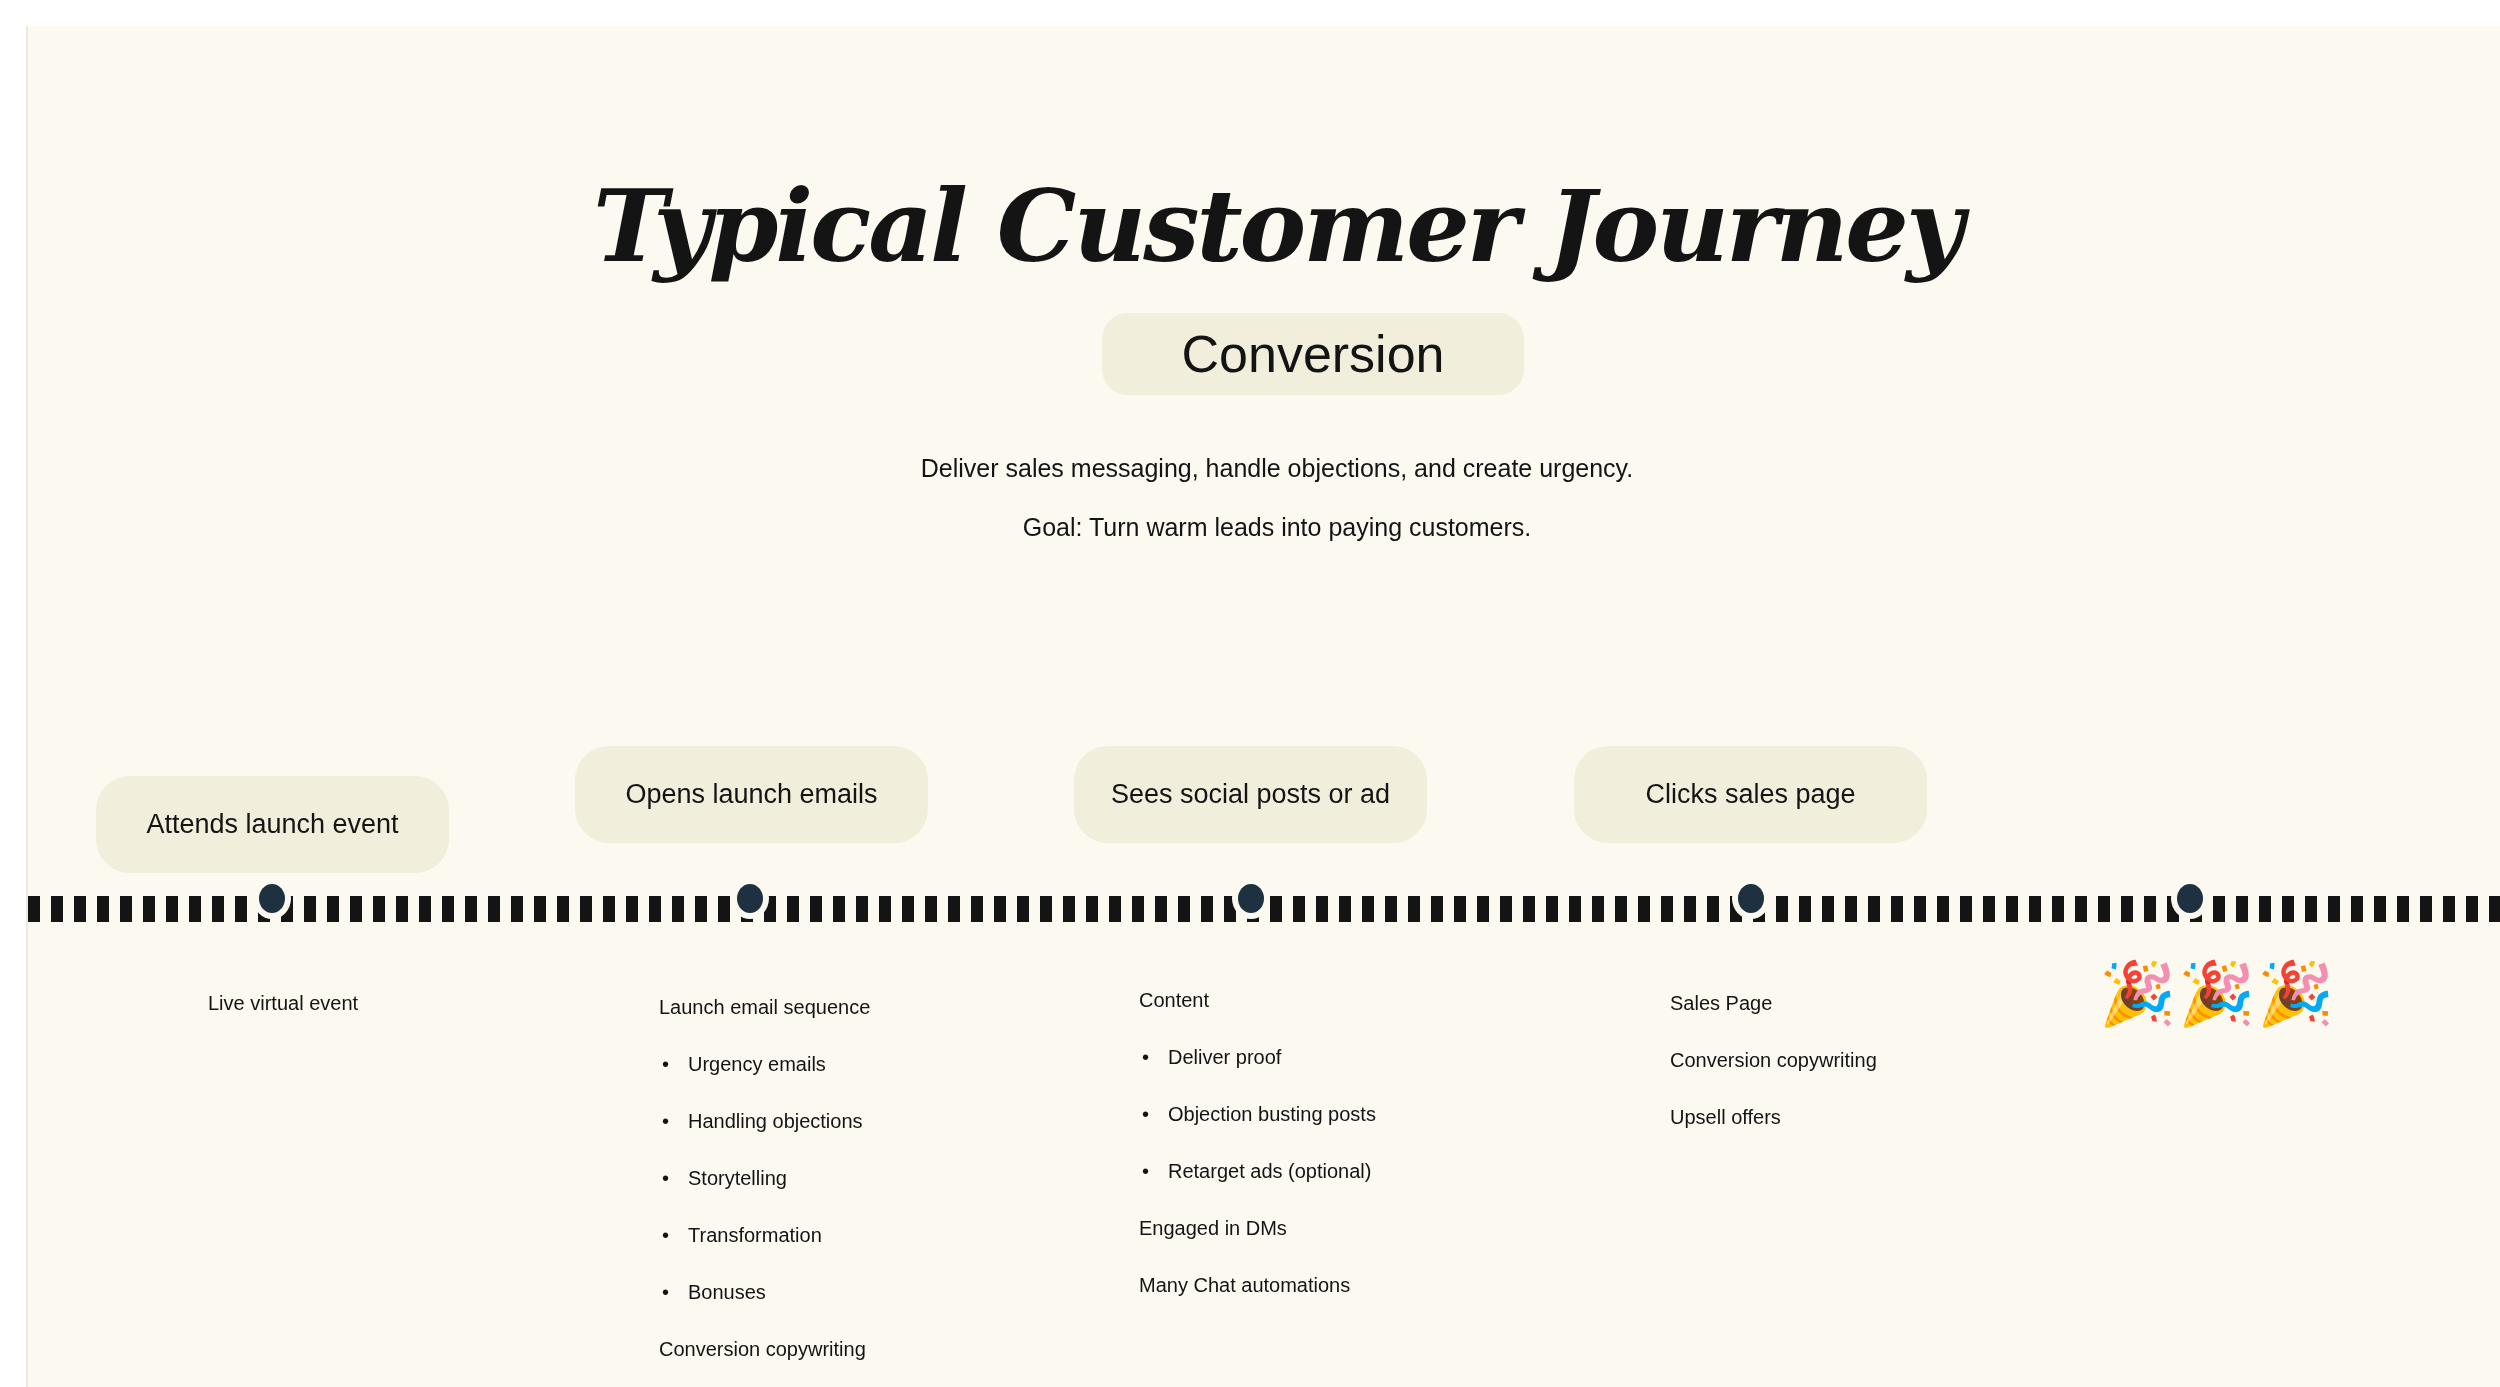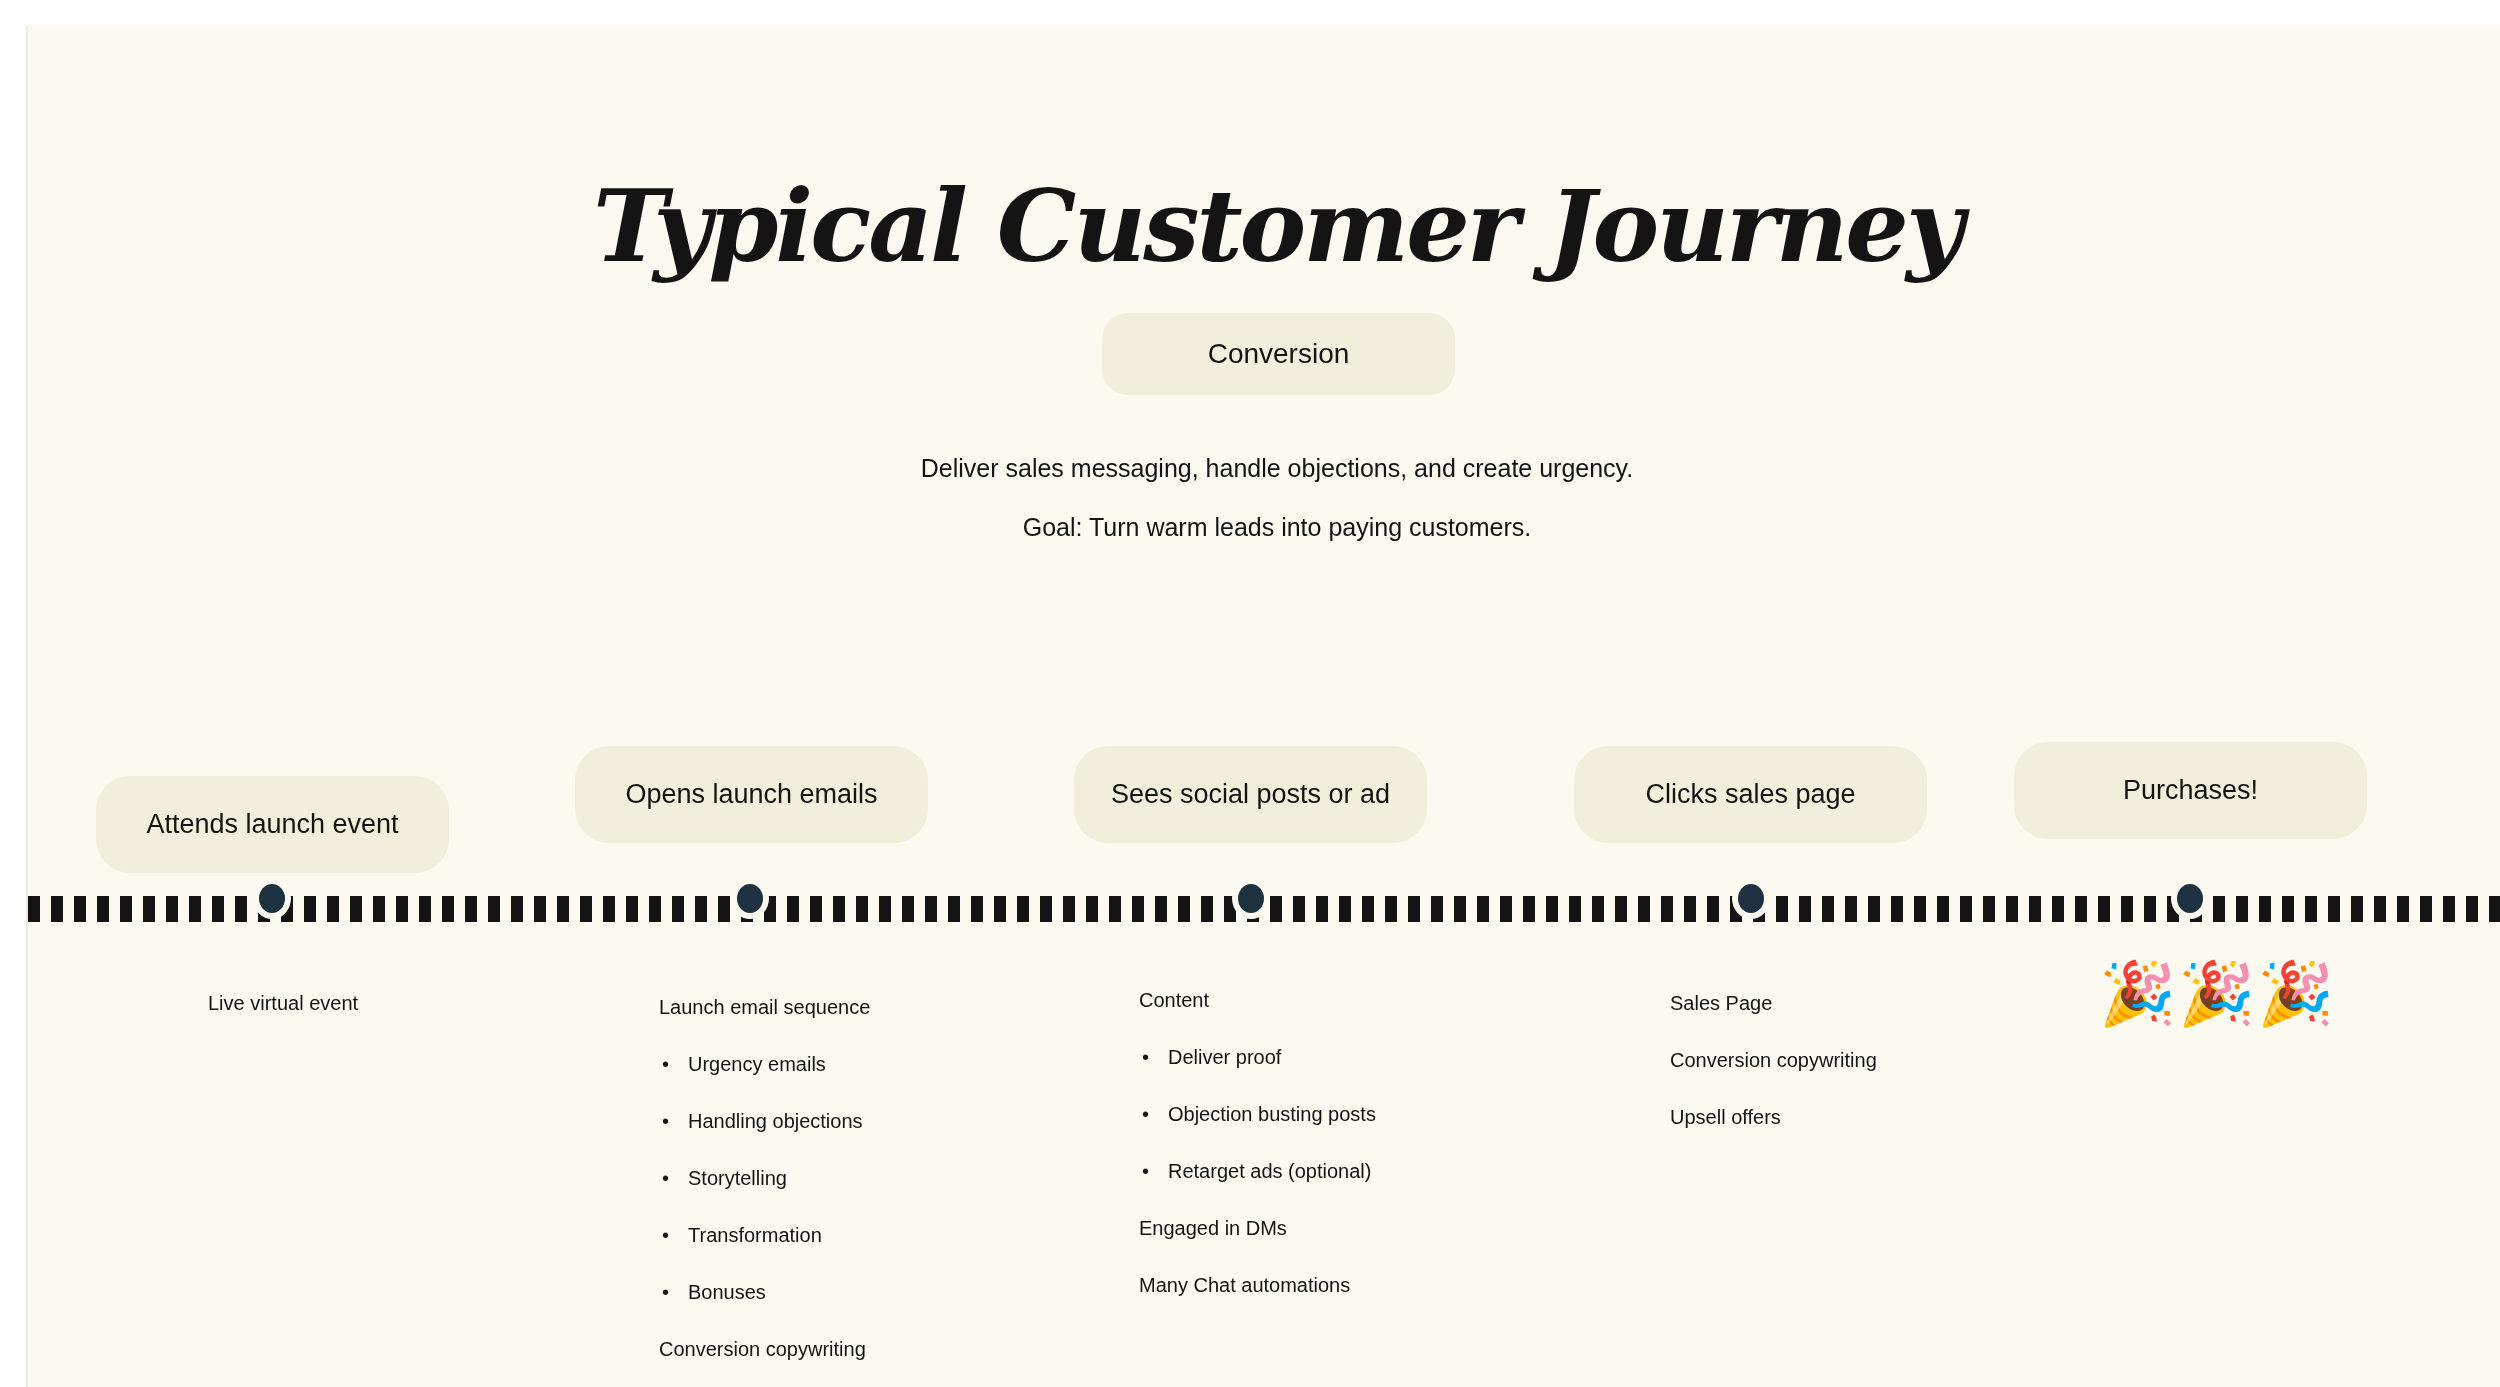--- a/index.html
+++ b/index.html
@@ -26,25 +26,25 @@
     text-align:center;
     font-family:"DejaVu Serif", serif;
     font-style:italic;
     font-weight:600;
     font-size:100px;
     letter-spacing:-3px;
     color:var(--ink);
   }
   .phase-badge{
     position:absolute;left:1074px;top:287px;
-    width:353px;height:82px;
+    width:422px;height:82px;
     background:var(--pill);
     border-radius:26px;
     display:flex;align-items:center;justify-content:center;
-    font-size:28px;
+    font-size:52px;
     color:var(--ink);
   }
   .description{
     position:absolute;top:400px;left:0;width:100%;
     text-align:center;
     font-size:25px;
     line-height:33px;
     color:var(--ink);
   }
   .timeline-line{
@@ -119,23 +119,20 @@
   </div>
   <div class="stage-pill pill-2">
     <span>Opens launch emails</span>
   </div>
   <div class="stage-pill pill-3">
     <span>Sees social posts or ad</span>
   </div>
   <div class="stage-pill pill-4">
     <span>Clicks sales page</span>
   </div>
-  <div class="stage-pill pill-5">
-    <span>Purchases!</span>
-  </div>
 
   <div class="timeline-line"></div>
   <div class="timeline-dot dot-1"></div>
   <div class="timeline-dot dot-2"></div>
   <div class="timeline-dot dot-3"></div>
   <div class="timeline-dot dot-4"></div>
   <div class="timeline-dot dot-5"></div>
 
   <div class="detail-block detail-1">
       <div class="detail-line">Live virtual event</div>

